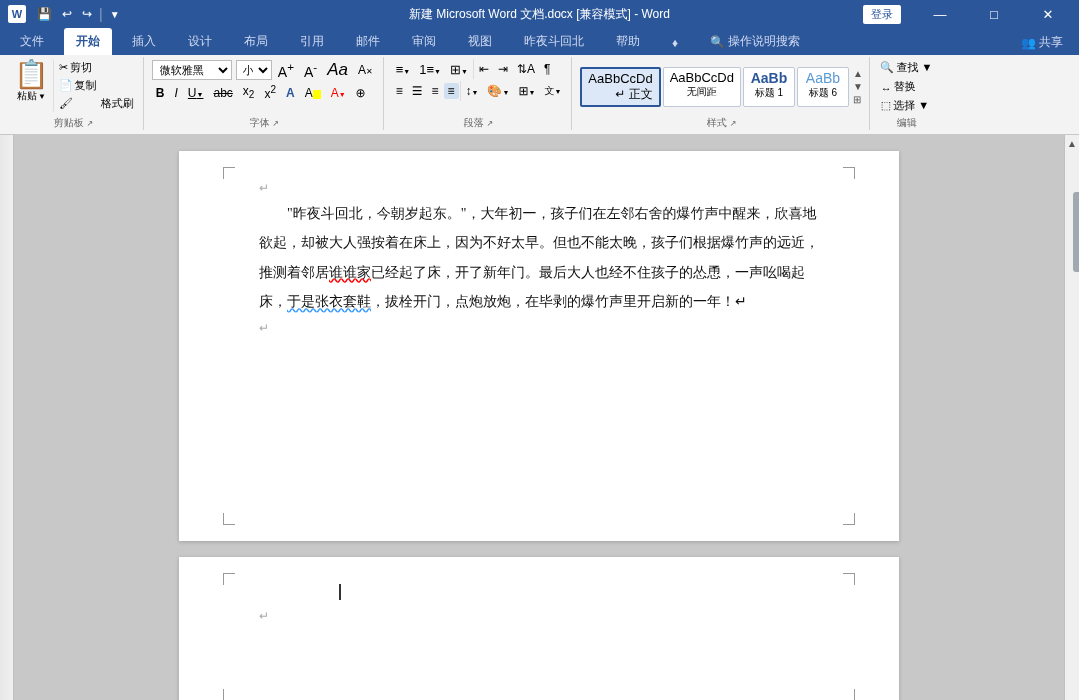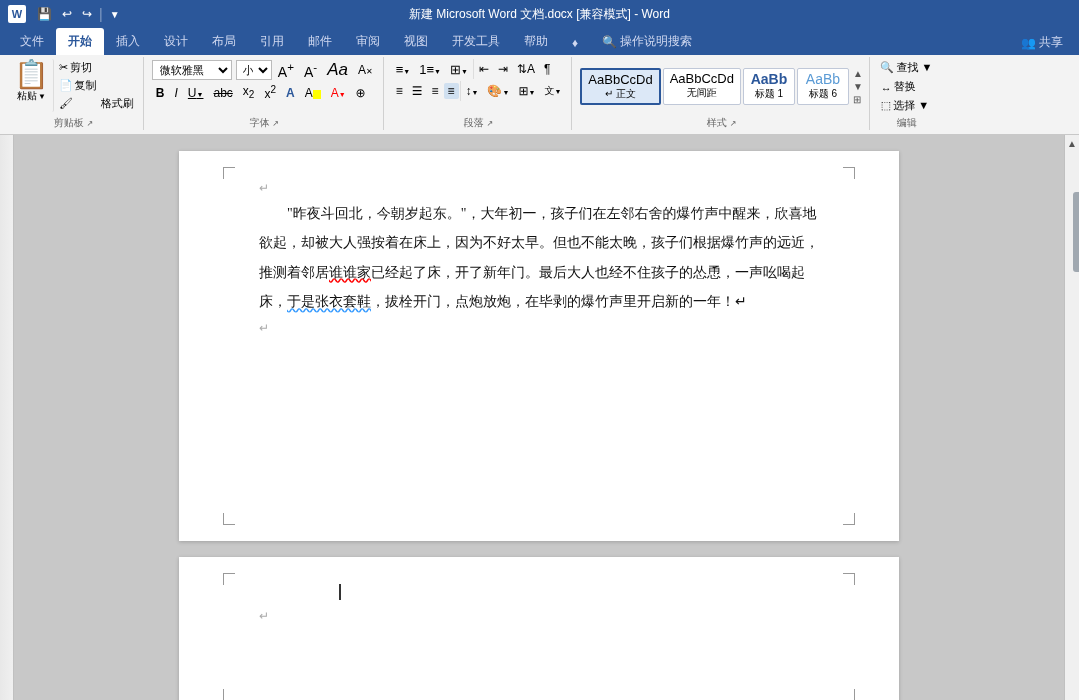--- a/index.html
+++ b/index.html
@@ -25,21 +25,21 @@
     .login-btn {
       background: #fff; color: #2b579a; font-size: 11px; padding: 2px 8px;
       border-radius: 2px; cursor: pointer; margin-right: 8px;
     }
 
     
     .ribbon { background: #2b579a; }
     .tabs-bar {
       display: flex; align-items: flex-end;
       padding: 0 8px;
-      gap: 0;
+      gap: 8px;
     }
     .tab {
       padding: 5px 12px; font-size: 12px; color: #d0d8f0; cursor: pointer;
       border-radius: 3px 3px 0 0;
     }
     .tab.active { background: #fff; color: #2b579a; font-weight: bold; }
 
     .ribbon-body {
       background: #f3f3f3; border-bottom: 1px solid #c8c8c8;
       padding: 2px 4px 4px 4px;
@@ -103,34 +103,42 @@
     <div style="width:18px;height:18px;background:#fff;border-radius:2px;display:flex;align-items:center;justify-content:center;font-size:11px;color:#2b579a;font-weight:bold;margin-right:4px;">W</div>
     <div class="quick-access">
       <span class="qa-btn">💾</span>
       <span class="qa-btn">↩</span>
       <span class="qa-btn">↪</span>
       <span style="color:rgba(255,255,255,0.4);font-size:14px;">|</span>
       <span class="qa-btn" style="font-size:10px;">▼</span>
     </div>
   </div>
   <div style="position:absolute;left:50%;transform:translateX(-50%);color:white;font-size:12px;text-align:right;">新建 Microsoft Word 文档.docx [兼容模式] - Word</div>
+  <div style="display:flex;align-items:center;gap:8px;">
+    <div class="login-btn">登录</div>
+    <div style="display:flex;align-items:center;gap:8px;">
+      <span class="title-btn">—</span>
+      <span class="title-btn">□</span>
+      <span class="title-btn close">✕</span>
+    </div>
+  </div>
 </div>
 
 <div class="ribbon">
   <div class="tabs-bar">
     <div class="tab">文件</div>
     <div class="tab active">开始</div>
     <div class="tab">插入</div>
     <div class="tab">设计</div>
     <div class="tab">布局</div>
     <div class="tab">引用</div>
     <div class="tab">邮件</div>
     <div class="tab">审阅</div>
     <div class="tab">视图</div>
-    <div class="tab">开发工具</div>
+    <div class="tab">昨夜斗回北</div>
     <div class="tab">帮助</div>
     <div class="tab">♦</div>
     <div class="tab" style="display:flex;align-items:center;gap:3px;">
       <span style="font-size:12px;">🔍</span> 操作说明搜索
     </div>
     <div style="flex:1;"></div>
     <div style="display:flex;align-items:center;color:#d0d8f0;font-size:12px;cursor:pointer;padding:4px 8px;">
       <span style="margin-right:3px;">👥</span>
         <span>共享</span>
     </div>
@@ -217,21 +225,21 @@
       </div>
       <div class="ribbon-group-label">段落 <span style="font-size:8px;">↗</span></div>
     </div>
 
     <div class="ribbon-group">
       <div class="ribbon-group-content" style="align-items:center;">
         <div style="display:flex;gap:2px;">
 
           <div style="border:2px solid #2b579a;padding:2px 6px;font-size:11px;cursor:pointer;background:#dce8f7;border-radius:2px;min-width:68px;text-align:center;">
             <div style="font-size:13px;">AaBbCcDd</div>
-            <div style="font-size:10px;">↵ 正文</div>
+            <div style="font-size:12px;text-align:right;">↵ 正文</div>
           </div>
 
           <div style="border:1px solid #c0c8d8;padding:2px 6px;font-size:11px;cursor:pointer;background:white;border-radius:2px;min-width:68px;text-align:center;">
             <div style="font-size:13px;">AaBbCcDd</div>
             <div style="font-size:10px;">无间距</div>
           </div>
 
           <div style="border:1px solid #c0c8d8;padding:2px 6px;font-size:11px;cursor:pointer;background:white;border-radius:2px;min-width:52px;text-align:center;">
             <div style="font-size:14px;color:#2b579a;font-weight:bold;">AaBb</div>
             <div style="font-size:10px;">标题 1</div>

